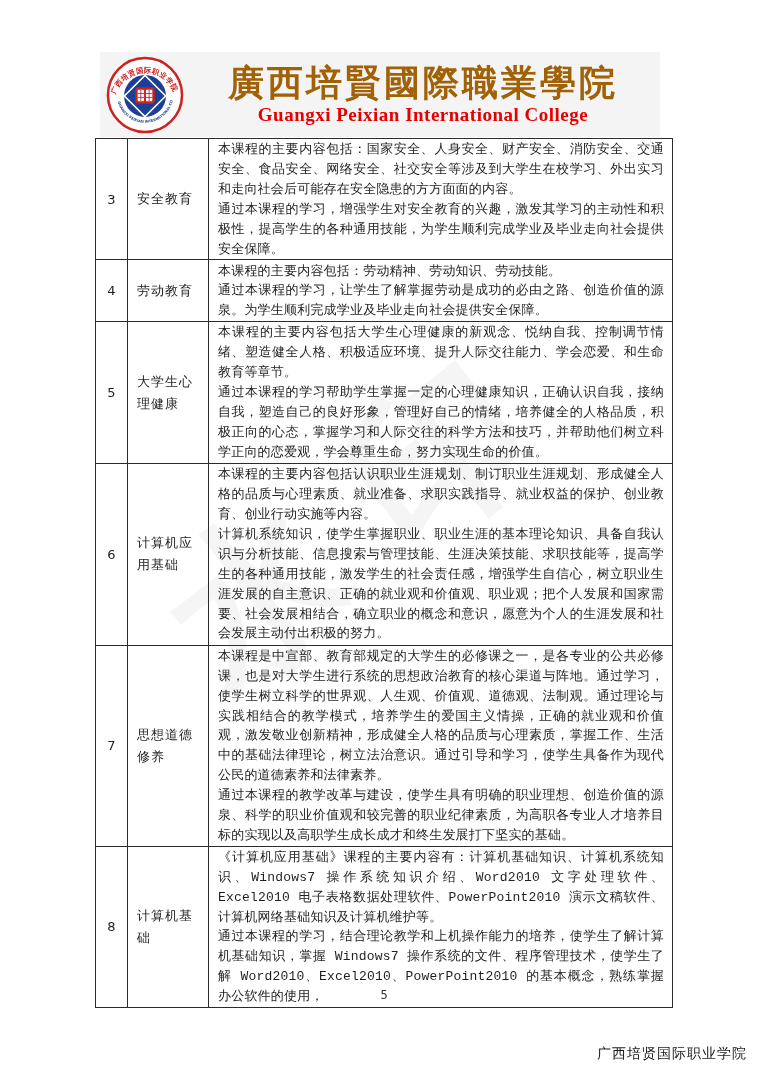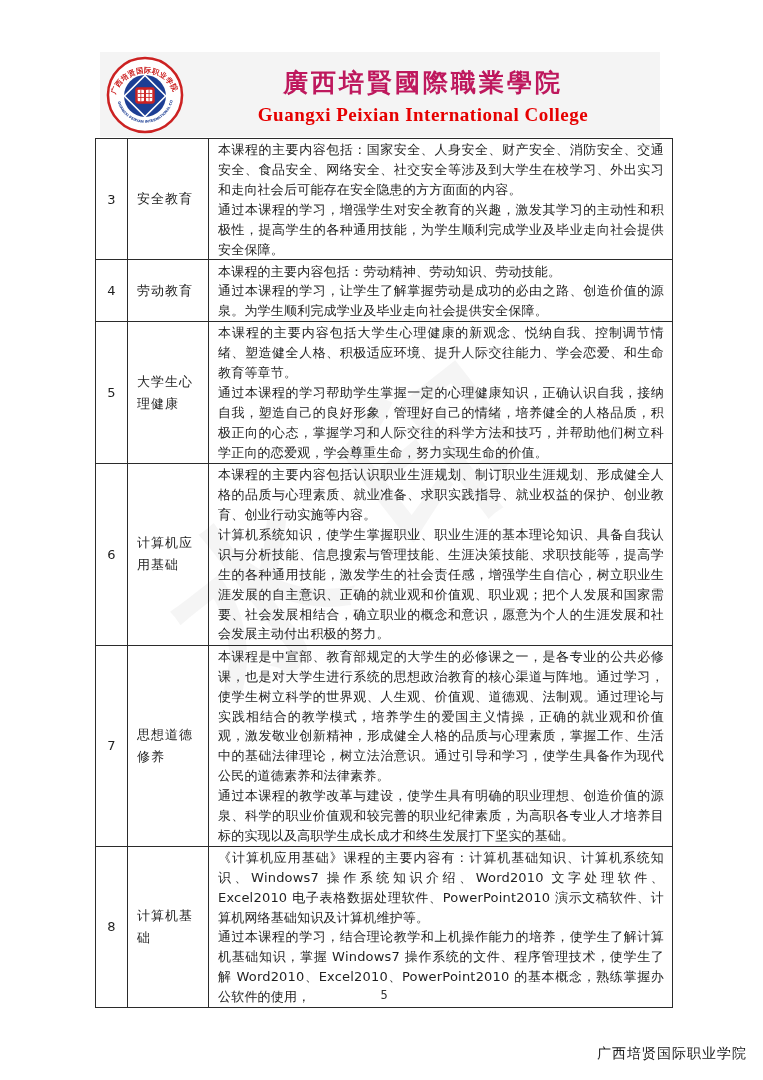--- a/index.html
+++ b/index.html
@@ -12,21 +12,21 @@
 
   
   .header{
     position:absolute;left:100px;top:52px;width:560px;height:85px;
     background:#f4f4f4;display:flex;align-items:center;
   }
   .logo-wrap{width:78px;height:78px;margin-left:6px;flex:0 0 auto;}
   .title-block{flex:1;display:flex;flex-direction:column;align-items:center;justify-content:center;margin-left:2px;}
   .title-zh{
     font-family:"Liberation Serif","DejaVu Serif",serif;
-    font-weight:bold;font-size:25px;line-height:40px;color:#be185d;
+    font-weight:bold;font-size:36px;line-height:40px;color:#a16207;
     letter-spacing:3px;white-space:nowrap;
   }
   .title-en{
     font-family:"Liberation Serif","DejaVu Serif",serif;
     font-weight:bold;font-size:19px;line-height:22px;color:#e60000;
     letter-spacing:0.5px;white-space:nowrap;margin-top:1px;
   }
 
   
   .watermark{
@@ -46,20 +46,21 @@
   table.course-table td{
     border:1px solid #2b2b2b;vertical-align:middle;
     font-size:13px;color:#1f1f1f;
   }
   td.num{text-align:center;font-size:13px;}
   td.name{text-align:left;line-height:22px;padding:0 9px;font-size:13.5px;letter-spacing:1px;}
   td.desc{vertical-align:top;padding:1px 8px 0 9px;}
   td.desc p{
     margin:0;text-align:justify;line-height:19.9px;font-size:13px;
     letter-spacing:0.2px;
+    font-family:Liberation Mono, monospace;
   }
   tr.r0{height:117px;} tr.r1{height:62px;} tr.r2{height:141px;}
   tr.r3{height:182px;} tr.r4{height:200px;} tr.r5{height:145px;}
 
   
   .page-number{
     position:absolute;left:95px;top:988px;width:578px;text-align:center;
     font-size:12px;color:#333;z-index:2;font-family:"DejaVu Sans Mono","Liberation Mono",monospace;
   }
   .footer-college{

